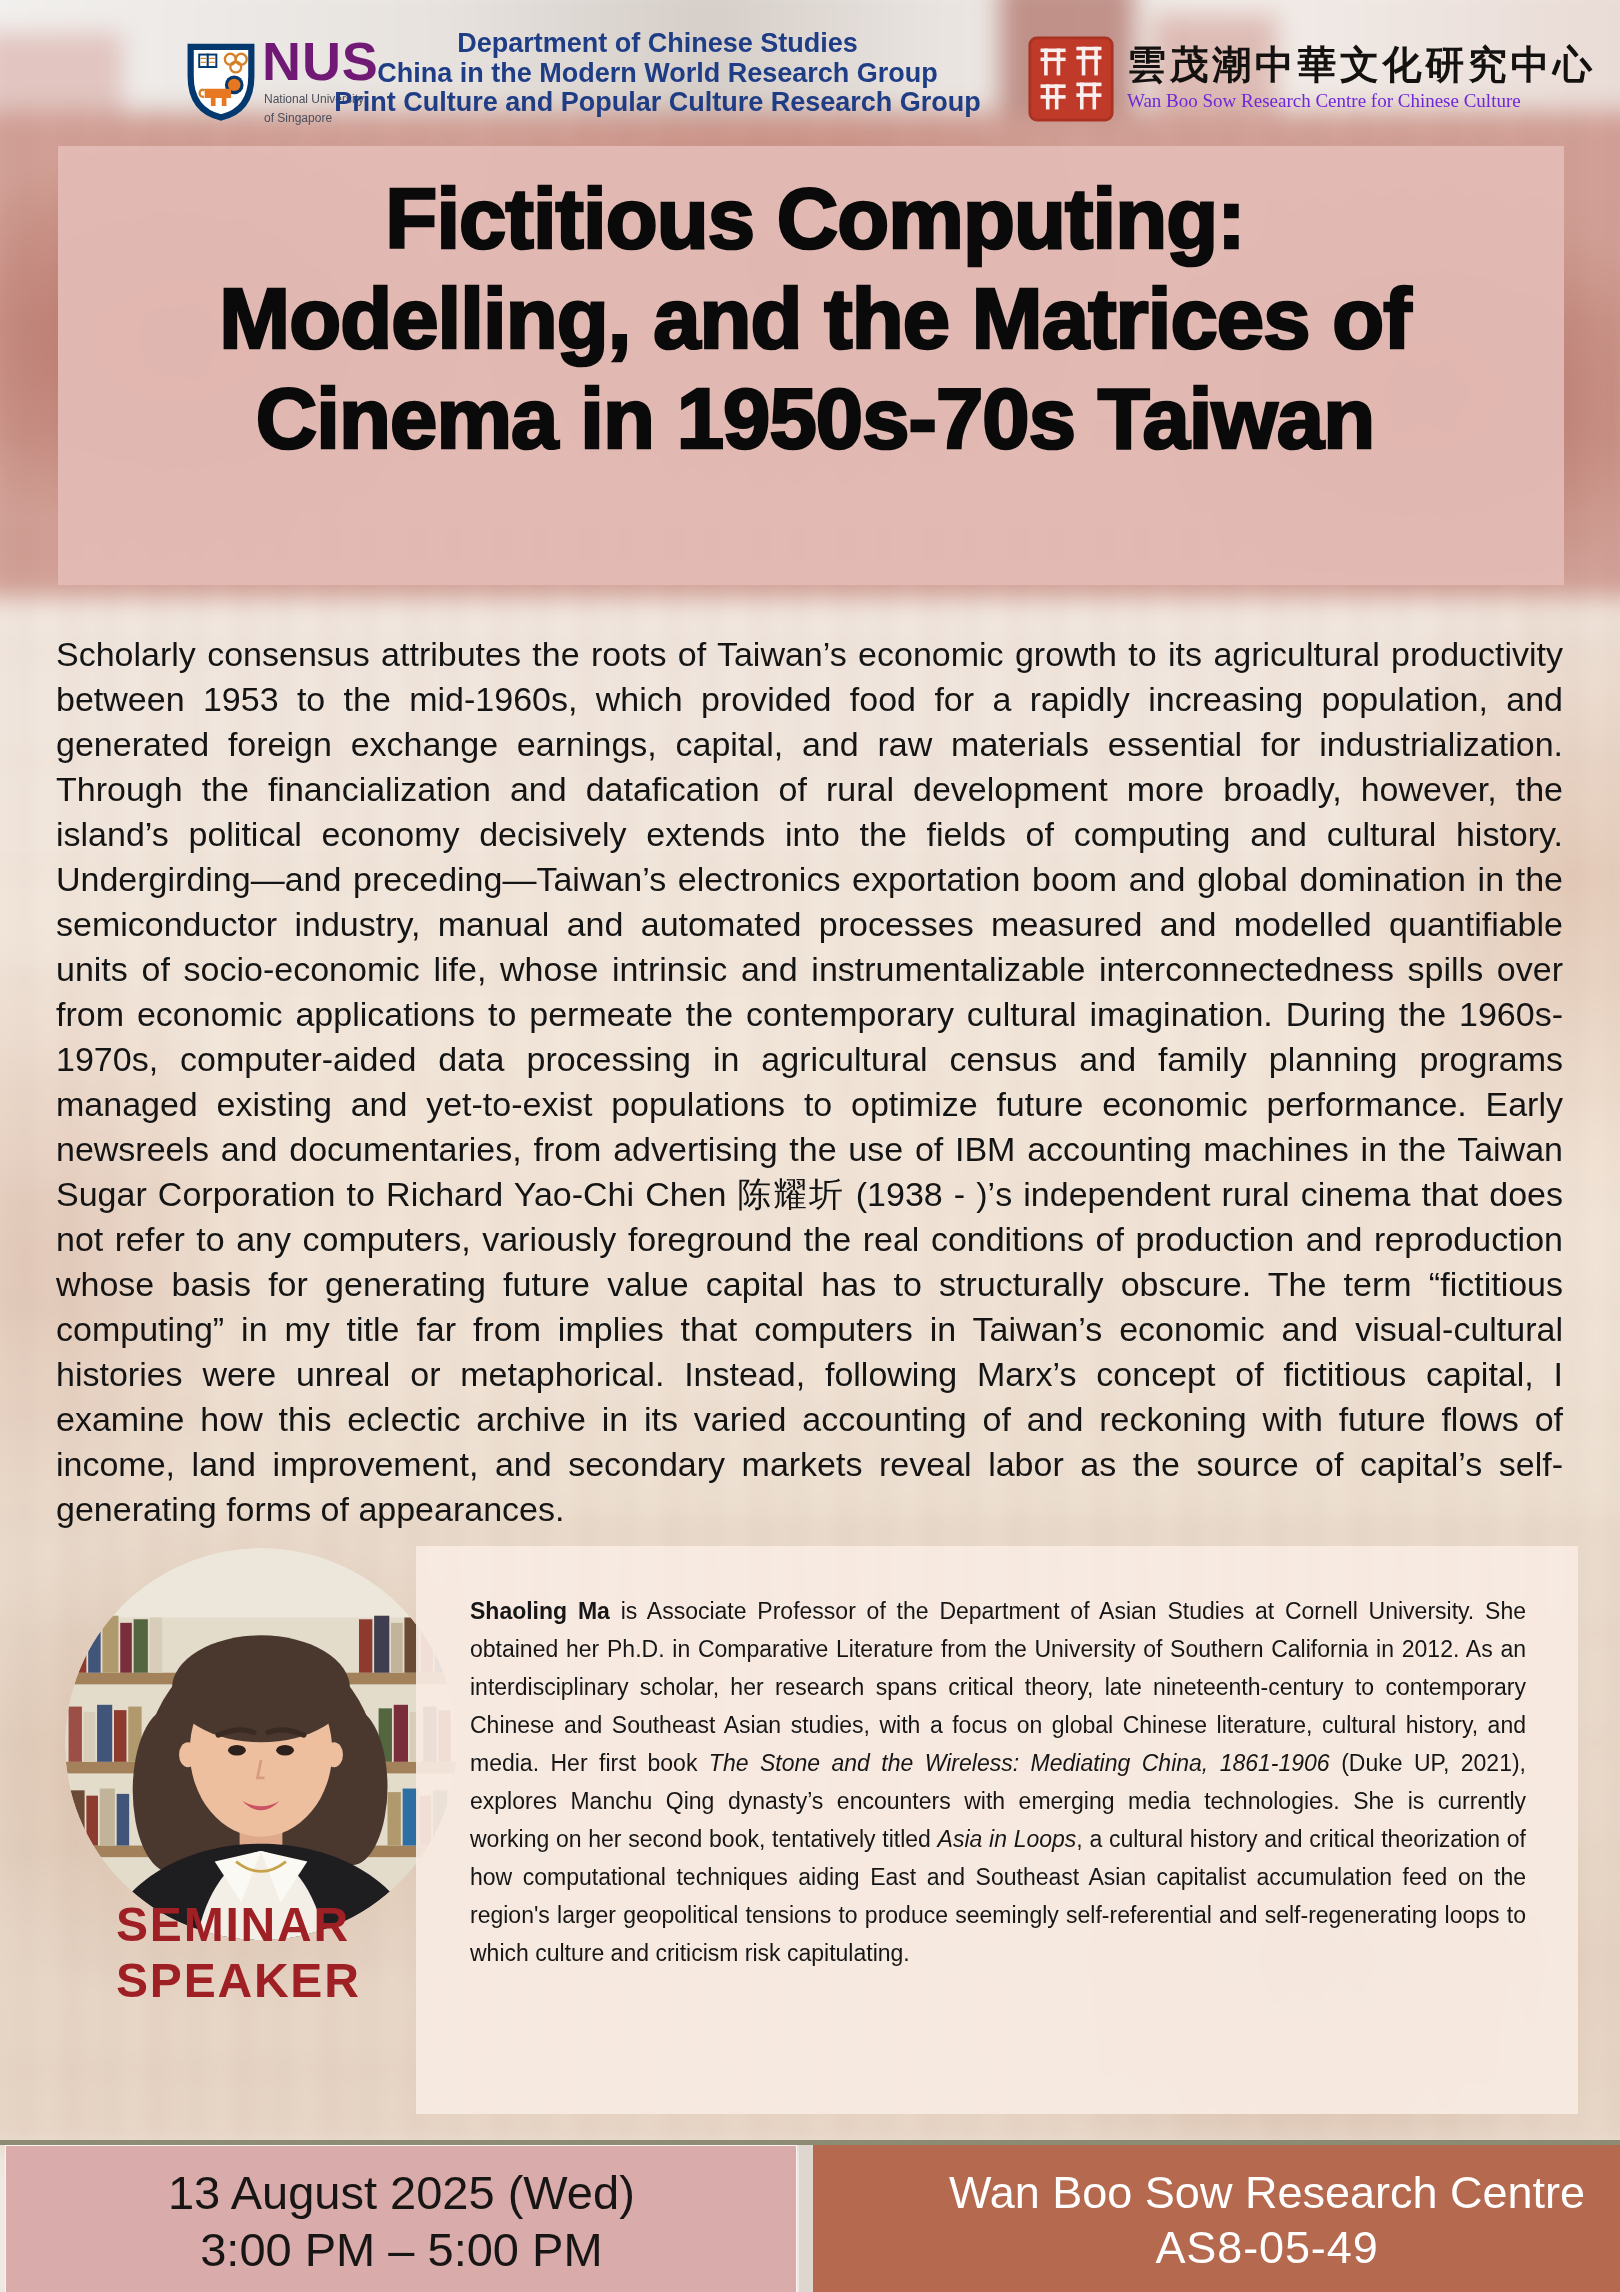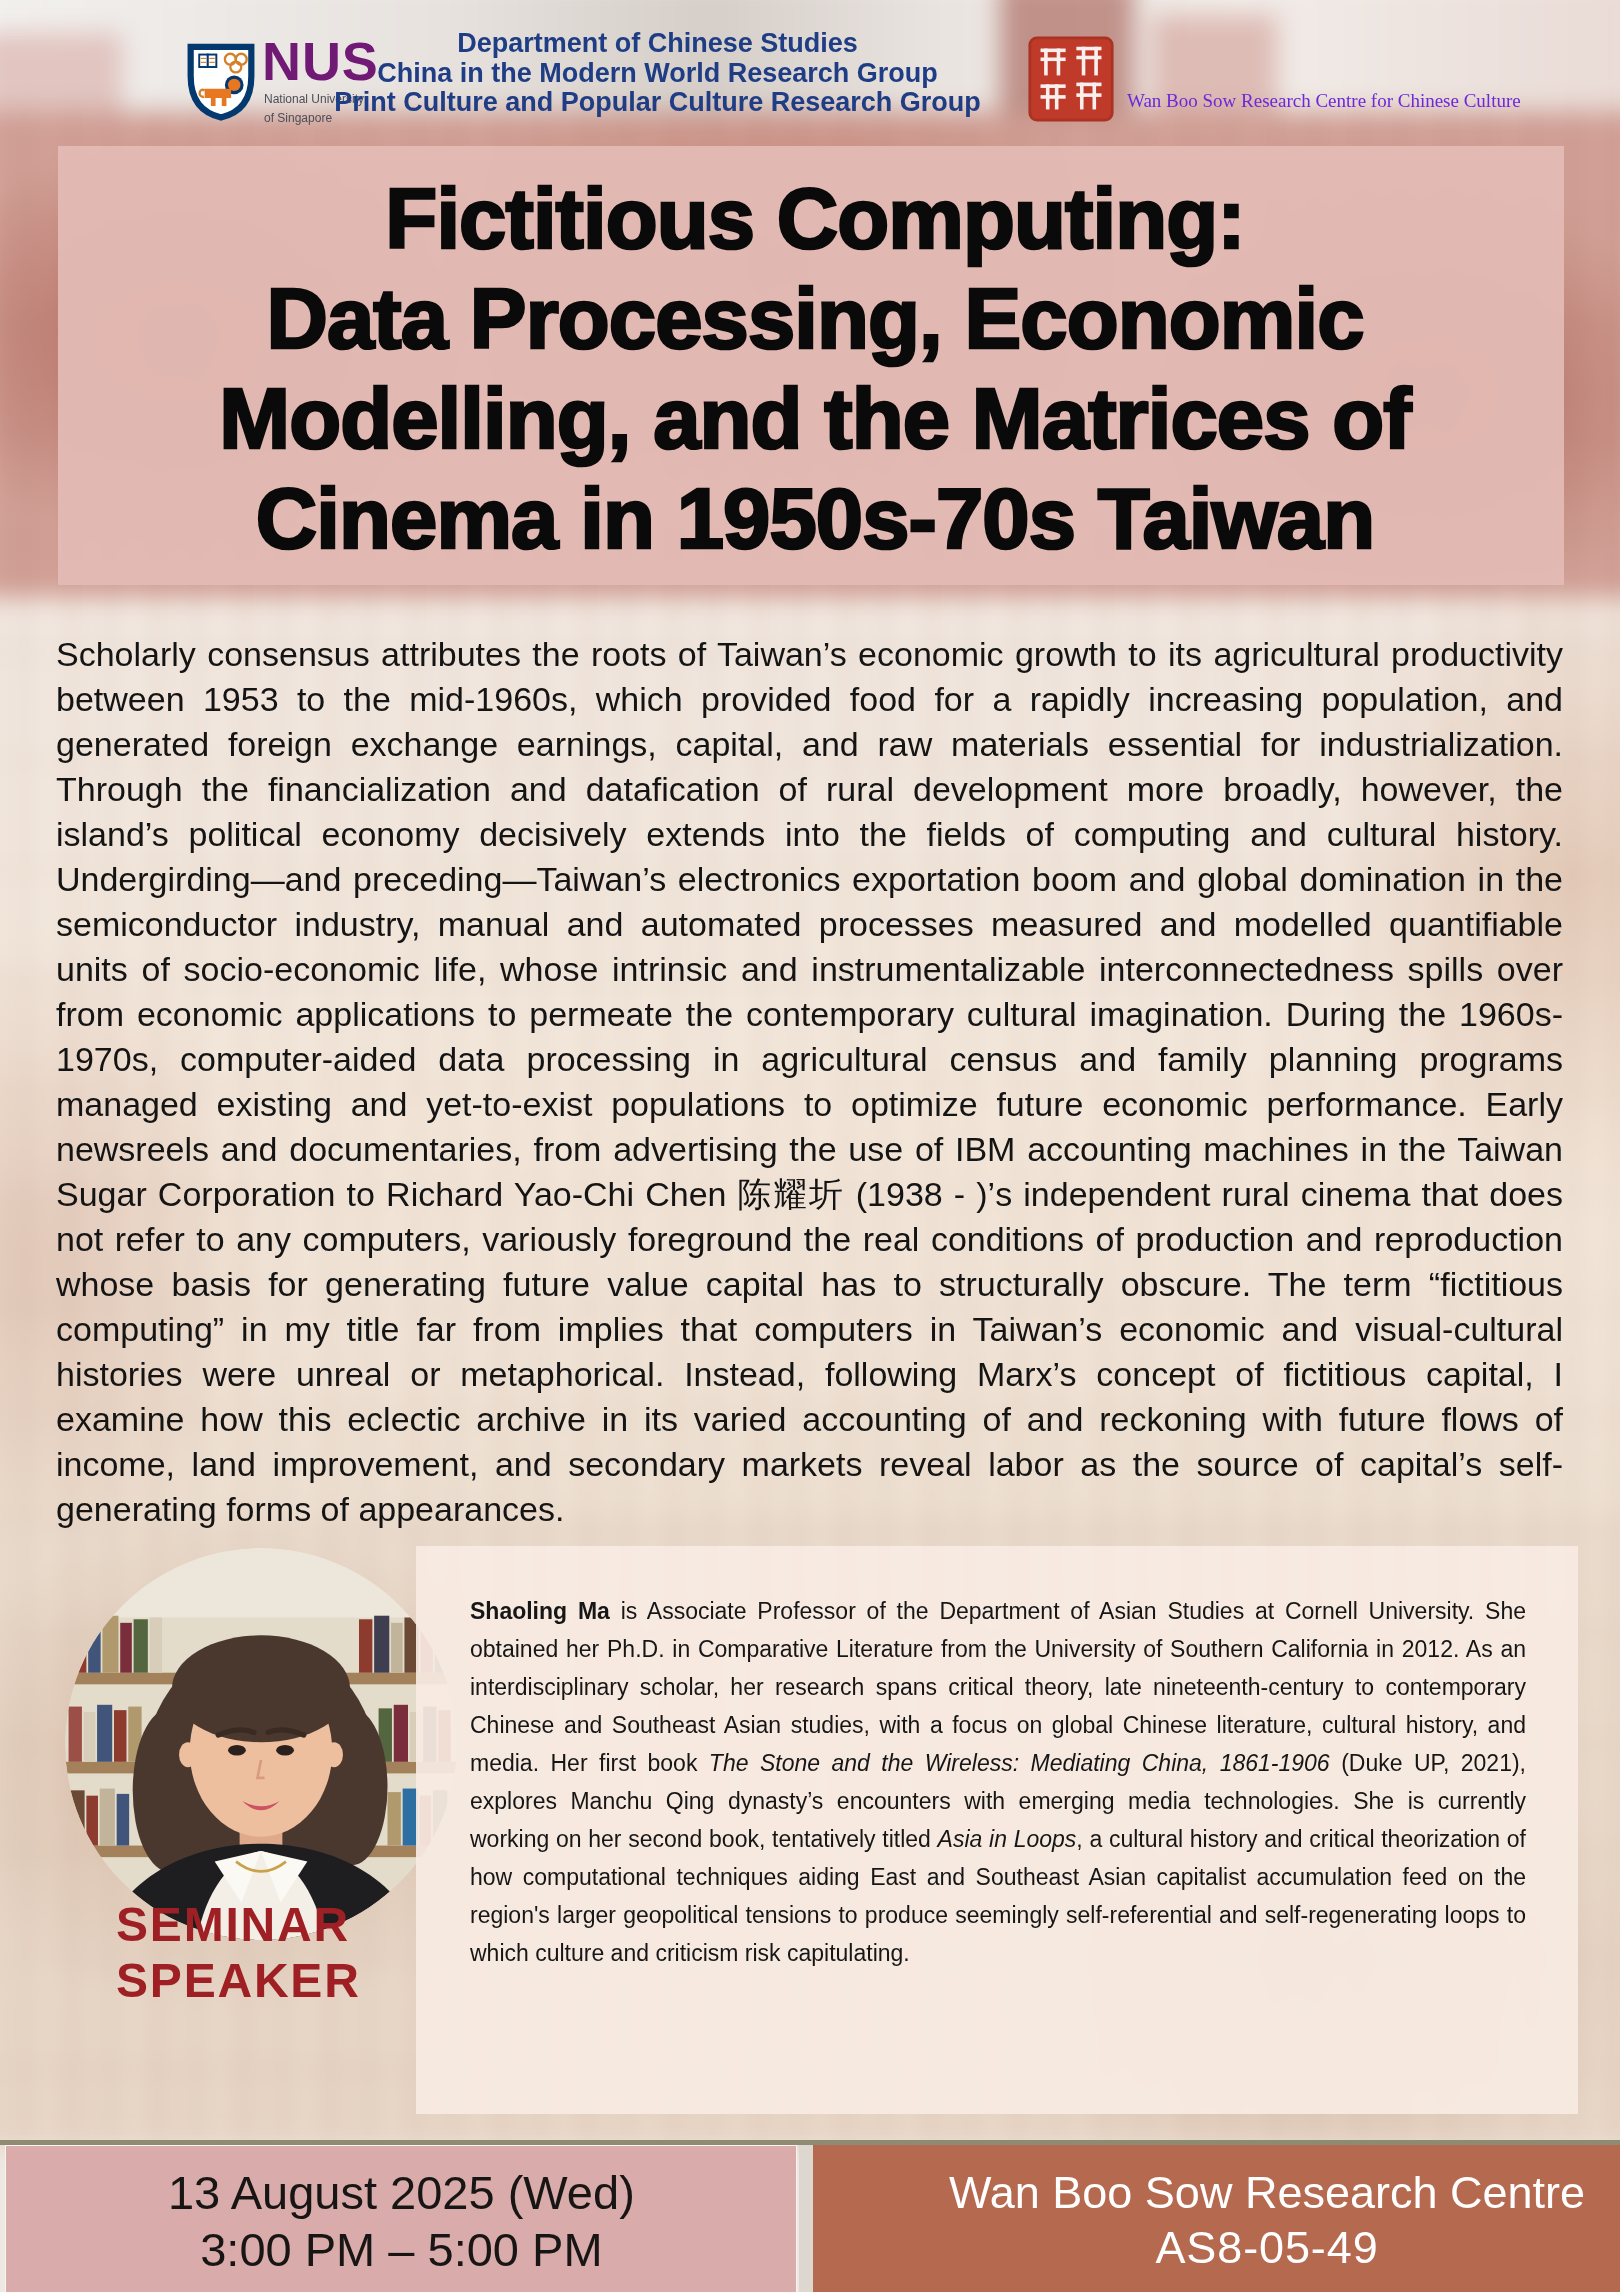--- a/index.html
+++ b/index.html
@@ -138,26 +138,26 @@
       <rect x="14" y="54" width="28" height="4"></rect>
         <rect x="14" y="66" width="28" height="4"></rect>
       <rect x="20" y="54" width="4" height="28"></rect>
         <rect x="30" y="54" width="4" height="28"></rect>
       <rect x="54" y="52" width="28" height="4"></rect>
         <rect x="54" y="64" width="28" height="4"></rect>
       <rect x="58" y="52" width="4" height="30"></rect>
         <rect x="72" y="52" width="4" height="30"></rect>
     </g>
   </svg>
+  <div class="wbs-cn">雲茂潮中華文化研究中心</div>
   <div class="wbs-en">Wan Boo Sow Research Centre for Chinese Culture</div>
 
   <section class="title-box">
     <h1>
       <div>Fictitious Computing:</div>
-      <div>Data Processing, Economic</div>
       <div>Modelling, and the Matrices of</div>
       <div>Cinema in 1950s-70s Taiwan</div>
     </h1>
   </section>
 
   <section class="abstract">
     <p>Scholarly consensus attributes the roots of Taiwan’s economic growth to its agricultural productivity between 1953 to the mid-1960s, which provided food for a rapidly increasing population, and generated foreign exchange earnings, capital, and raw materials essential for industrialization. Through the financialization and datafication of rural development more broadly, however, the island’s political economy decisively extends into the fields of computing and cultural history. Undergirding—and preceding—Taiwan’s electronics exportation boom and global domination in the semiconductor industry, manual and automated processes measured and modelled quantifiable units of socio-economic life, whose intrinsic and instrumentalizable interconnectedness spills over from economic applications to permeate the contemporary cultural imagination. During the 1960s-1970s, computer-aided data processing in agricultural census and family planning programs managed existing and yet-to-exist populations to optimize future economic performance. Early newsreels and documentaries, from advertising the use of IBM accounting machines in the Taiwan Sugar Corporation to Richard Yao-Chi Chen 陈耀圻 (1938 - )’s independent rural cinema that does not refer to any computers, variously foreground the real conditions of production and reproduction whose basis for generating future value capital has to structurally obscure. The term “fictitious computing” in my title far from implies that computers in Taiwan’s economic and visual-cultural histories were unreal or metaphorical. Instead, following Marx’s concept of fictitious capital, I examine how this eclectic archive in its varied accounting of and reckoning with future flows of income, land improvement, and secondary markets reveal labor as the source of capital’s self-generating forms of appearances.</p>
   </section>
 
   <div class="photo">

